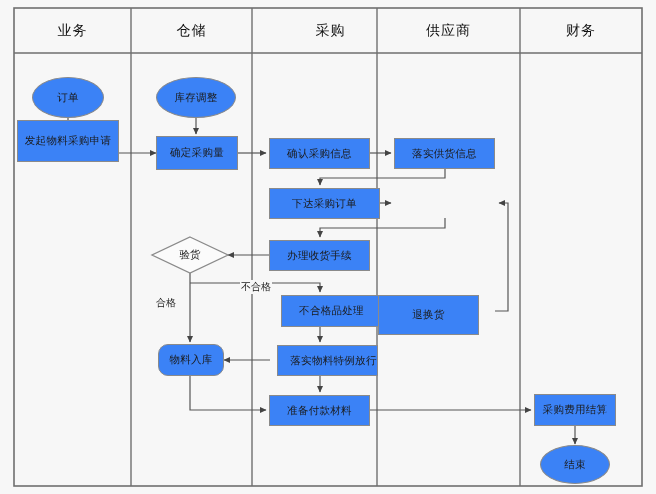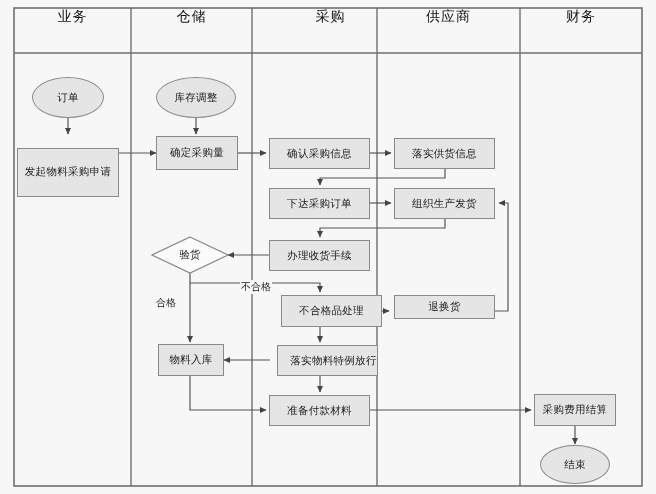--- a/index.html
+++ b/index.html
@@ -8,33 +8,33 @@
     background:#f7f7f7;
     font-family:"DejaVu Sans","Liberation Sans",sans-serif;
     overflow:hidden;
   }
   #canvas{position:relative;width:656px;height:494px;background:#f7f7f7;}
   svg.layer{position:absolute;left:0;top:0;width:656px;height:494px;}
   .node{
     position:absolute;
     box-sizing:border-box;
     display:flex;align-items:center;justify-content:center;
-    background:#e5e5e5;
+    background:#3b82f6;
     border:1.3px solid #8a8a8a;
     color:#1b1b1b;
     font-size:10.5px;
     line-height:1.1;
     text-align:center;
     letter-spacing:.3px;
     white-space:nowrap;
   }
   .node.ellipse{border-radius:50%;}
   .lane-title{
     position:absolute;
-    display:flex;align-items:flex-start;justify-content:center;
+    display:flex;align-items:center;justify-content:center;
     font-size:14px;
     color:#111;
     letter-spacing:1px;
   }
   .diamond{
     position:absolute;
     display:flex;align-items:center;justify-content:center;
     font-size:10.5px;color:#1b1b1b;
   }
   .edge-label{
@@ -122,63 +122,60 @@
   <div class="lane-title" style="left:520px;top:8px;width:122px;height:45px;">
     <span>财务</span>
   </div>
   <div class="lane-title" style="left:377px;top:8px;width:143px;height:45px;">
     <span>供应商</span>
   </div>
 
   <div class="node ellipse" style="left:32px;top:77px;width:72px;height:41px;">
     <span>订单</span>
   </div>
-  <div class="node" style="left:17px;top:148px;width:102px;height:49px;font-family:Liberation Mono, monospace;">
+  <div class="node" style="left:17px;top:120px;width:102px;height:42px;">
     <span>发起物料采购申请</span>
   </div>
 
   <div class="node ellipse" style="left:156px;top:77px;width:80px;height:41px;">
     <span>库存调整</span>
   </div>
   <div class="node" style="left:156px;top:136px;width:82px;height:34px;">
     <span>确定采购量</span>
   </div>
   <div class="diamond" style="left:152px;top:237px;width:76px;height:36px;">
     <span>验货</span>
   </div>
-  <div class="node" style="left:158px;top:344px;width:66px;height:32px;">
+  <div class="node" style="left:158px;top:344px;width:66px;height:32px;border-radius:10px;">
     <span>物料入库</span>
   </div>
 
   <div class="node" style="left:269px;top:138px;width:101px;height:31px;">
     <span>确认采购信息</span>
   </div>
-  <div class="node" style="left:269px;top:188px;width:101px;height:31px;">
+  <div class="node" style="left:269px;top:188px;width:111px;height:31px;">
     <span>下达采购订单</span>
   </div>
   <div class="node" style="left:269px;top:240px;width:101px;height:31px;">
     <span>办理收货手续</span>
   </div>
   <div class="node" style="left:281px;top:295px;width:101px;height:32px;">
     <span>不合格品处理</span>
   </div>
   <div class="node" style="left:277px;top:345px;width:101px;height:31px;padding-left:12px;">
     <span>落实物料特例放行</span>
   </div>
   <div class="node" style="left:269px;top:395px;width:101px;height:31px;">
     <span>准备付款材料</span>
   </div>
 
   <div class="node" style="left:394px;top:138px;width:101px;height:31px;">
     <span>落实供货信息</span>
   </div>
-  <div class="node" style="left:394px;top:188px;width:101px;height:31px;">
-    <span>组织生产发货</span>
-  </div>
-  <div class="node" style="left:394px;top:295px;width:101px;height:24px;">
+  <div class="node" style="left:378px;top:295px;width:101px;height:40px;">
     <span>退换货</span>
   </div>
 
   <div class="node" style="left:534px;top:394px;width:82px;height:32px;">
     <span>采购费用结算</span>
   </div>
   <div class="node ellipse" style="left:540px;top:445px;width:70px;height:39px;">
     <span>结束</span>
   </div>
 

